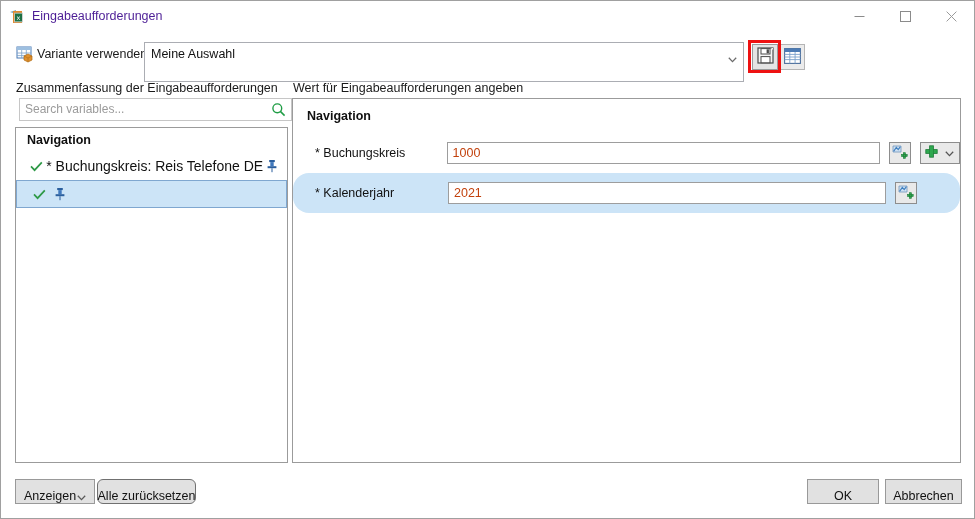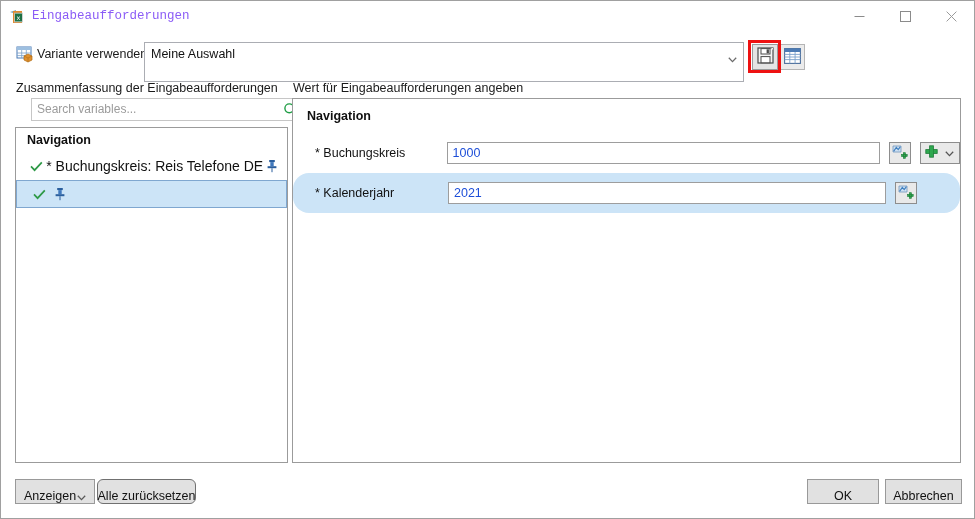--- a/index.html
+++ b/index.html
@@ -35,23 +35,22 @@
   }
   .app-icon {
     position: absolute;
     left: 8px; top: 7px;
     width: 18px; height: 18px;
   }
   .title-text {
     position: absolute;
     left: 31px; top: 8px;
     font-size: 12.5px;
-    color: #8b5cf6;
-    white-space: nowrap;
-    font-family: Liberation Mono, monospace;
+    color: #4c1d95;
+    white-space: nowrap;
   }
   .wincontrols {
     position: absolute;
     right: 0; top: 0;
     height: 31px;
     display: flex;
   }
   .winbtn {
     width: 46px;
     height: 31px;
@@ -131,21 +130,21 @@
     font-size: 12.5px;
     color: #1a1a1a;
     white-space: nowrap;
   }
   .caption.left  { left: 15px; top: 80px; }
   .caption.right { left: 292px; top: 80px; }
 
   
   .search-box {
     position: absolute;
-    left: 30px; top: 97px;
+    left: 18px; top: 97px;
     width: 273px;
     height: 23px;
     background: #ffffff;
     border: 1px solid #c6c6c6;
     box-sizing: border-box;
   }
   .search-input {
     position: absolute;
     left: 5px; top: 3px;
     width: 238px;
@@ -254,21 +253,21 @@
   }
   .field-input {
     width: 438px;
     height: 22px;
     background: #ffffff;
     border: 1px solid #9d9d9d;
     box-sizing: border-box;
     padding: 0 0 0 5px;
     font-family: "Liberation Sans", sans-serif;
     font-size: 12.5px;
-    color: #1d4ed8;
+    color: #c2410c;
     outline: 0;
   }
   .field-btns {
     display: flex;
     align-items: center;
     margin-left: 9px;
     gap: 9px;
   }
   .sq-btn {
     width: 22px;

